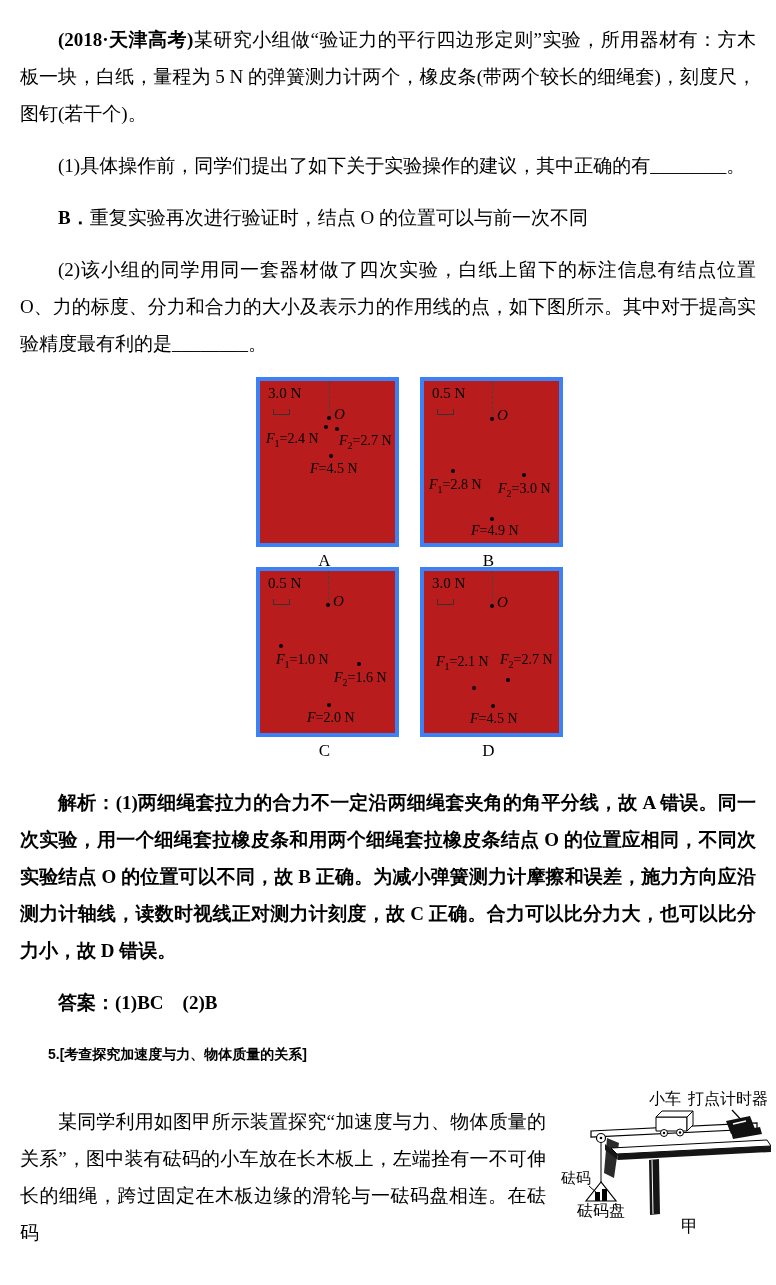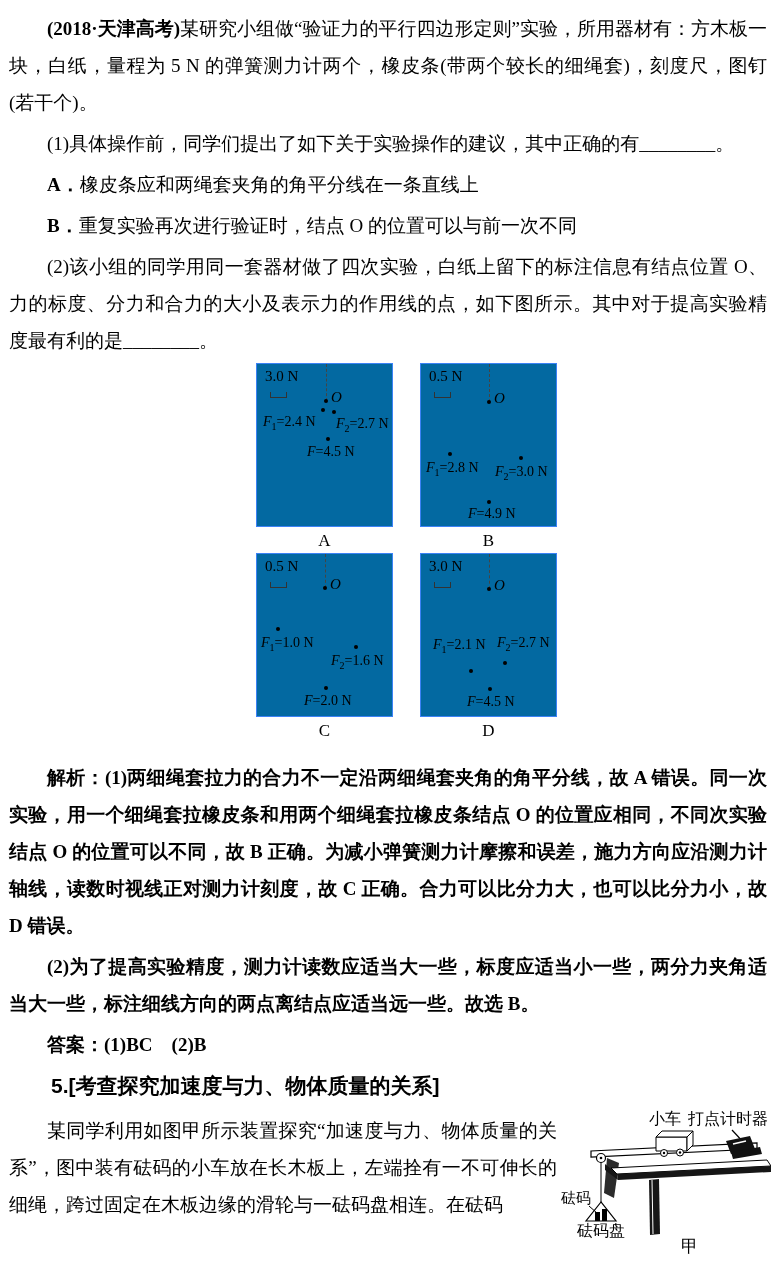--- a/index.html
+++ b/index.html
@@ -2,32 +2,32 @@
 <html><head>
 <meta charset="utf-8">
 <style>
   html,body{margin:0;padding:0;}
   body{
     width:776px;height:1285px;overflow:hidden;background:#ffffff;color:#000;
     font-family:"Liberation Serif","DejaVu Serif",serif;
     font-size:19px;line-height:37px;
   }
   .page{padding:6px 5px 0 5px;}
-  .para{margin:4px;text-indent:2em;text-align:justify;}
+  .para{margin:15px;text-indent:2em;text-align:justify;}
   .para b{font-weight:bold;}
   .sol{font-weight:600;}
   .ans{font-weight:bold;}
-  .h5{font-weight:bold;font-family:"Liberation Sans","DejaVu Sans",sans-serif;font-size:21px;}
+  .h5{font-weight:bold;font-family:"Liberation Sans","DejaVu Sans",sans-serif;font-size:14px;}
 
   
   .diagrams{position:relative;height:392px;margin-top:2px;}
   .cell{position:absolute;width:137px;}
   .cA{left:251px;top:0;} .cB{left:415px;top:0;}
   .cC{left:251px;top:190px;} .cD{left:415px;top:190px;}
-  .dbox{position:relative;width:135px;height:162px;border:1px solid #3b82f6;background:#0369a1;}
+  .dbox{position:relative;width:135px;height:162px;border:4px solid #3b82f6;background:#b91c1c;}
   .dlabel{text-align:center;font-size:17px;line-height:24px;margin-top:2px;}
   .scale{position:absolute;left:8px;top:3px;font-size:15px;line-height:18px;}
   .bracket{position:absolute;left:13px;top:28px;width:15px;height:5px;
            border-left:1.5px solid #333;border-right:1.5px solid #333;border-bottom:1.5px solid #333;}
   .dash{position:absolute;top:0;width:0;border-left:1.5px dashed #444;}
   .dot{position:absolute;width:4px;height:4px;border-radius:50%;background:#000;}
   .olab{position:absolute;font-size:15px;line-height:15px;font-style:italic;}
   .flab{position:absolute;font-size:14px;line-height:16px;white-space:nowrap;}
   .flab i{font-style:italic;}
   .flab sub{font-size:10px;}
@@ -36,21 +36,21 @@
   .cA .d1{left:64px;top:44px;} .cA .l1{left:6px;top:50px;}
   .cA .d2{left:75px;top:46px;} .cA .l2{left:79px;top:52px;}
   .cA .df{left:69px;top:73px;} .cA .lf{left:50px;top:80px;}
   
   .cB .dash{left:68px;height:38px;} .cB .odot{left:66px;top:36px;} .cB .olab{left:73px;top:27px;}
   .cB .d1{left:27px;top:88px;} .cB .l1{left:5px;top:96px;}
   .cB .d2{left:98px;top:92px;} .cB .l2{left:74px;top:100px;}
   .cB .df{left:66px;top:136px;} .cB .lf{left:47px;top:142px;}
   
   .cC .dash{left:68px;height:34px;} .cC .odot{left:66px;top:32px;} .cC .olab{left:73px;top:23px;}
-  .cC .d1{left:19px;top:73px;} .cC .l1{left:4px;top:81px;}
+  .cC .d1{left:19px;top:73px;} .cC .l1{left:16px;top:81px;}
   .cC .d2{left:97px;top:91px;} .cC .l2{left:74px;top:99px;}
   .cC .df{left:67px;top:132px;} .cC .lf{left:47px;top:139px;}
   
   .cD .dash{left:68px;height:35px;} .cD .odot{left:66px;top:33px;} .cD .olab{left:73px;top:24px;}
   .cD .l1{left:12px;top:83px;} .cD .d1{left:48px;top:115px;}
   .cD .l2{left:76px;top:81px;} .cD .d2{left:82px;top:107px;}
   .cD .df{left:67px;top:133px;} .cD .lf{left:46px;top:140px;}
 
   
   .row{display:flex;align-items:flex-start;}
@@ -65,21 +65,20 @@
 </style>
 </head>
 <body>
 
 <div class="page">
 
   <p class="para"><b>(2018·天津高考)</b><span>某研究小组做“验证力的平行四边形定则”实验，所用器材有：方木板一块，白纸，量程为 5 N 的弹簧测力计两个，橡皮条(带两个较长的细绳套)，刻度尺，图钉(若干个)。</span></p>
 
   <p class="para">(1)具体操作前，同学们提出了如下关于实验操作的建议，其中正确的有________。</p>
 
-  <p class="para"><b>A．</b><span>橡皮条应和两绳套夹角的角平分线在一条直线上</span></p>
   <p class="para"><b>B．</b><span>重复实验再次进行验证时，结点 O 的位置可以与前一次不同</span></p>
 
   <p class="para">(2)该小组的同学用同一套器材做了四次实验，白纸上留下的标注信息有结点位置 O、力的标度、分力和合力的大小及表示力的作用线的点，如下图所示。其中对于提高实验精度最有利的是________。</p>
 
   <div class="diagrams">
 
     <div class="cell cA">
       <div class="dbox">
         <span class="scale">3.0 N</span>
         <span class="bracket"></span>
@@ -143,21 +142,20 @@
         <span class="dot d2"></span>
         <span class="dot df"></span>
         <span class="flab lf"><i>F</i><span>=4.5 N</span></span>
       </div>
       <div class="dlabel">D</div>
     </div>
 
   </div>
 
   <p class="para sol"><b>解析：</b><span>(1)两细绳套拉力的合力不一定沿两细绳套夹角的角平分线，故 A 错误。同一次实验，用一个细绳套拉橡皮条和用两个细绳套拉橡皮条结点 O 的位置应相同，不同次实验结点 O 的位置可以不同，故 B 正确。为减小弹簧测力计摩擦和误差，施力方向应沿测力计轴线，读数时视线正对测力计刻度，故 C 正确。合力可以比分力大，也可以比分力小，故 D 错误。</span></p>
-  <p class="para sol">(2)为了提高实验精度，测力计读数应适当大一些，标度应适当小一些，两分力夹角适当大一些，标注细线方向的两点离结点应适当远一些。故选 B。</p>
 
   <p class="para ans"><b>答案：</b><span>(1)BC　(2)B</span></p>
 
   <p class="para h5">5.[考查探究加速度与力、物体质量的关系]</p>
 
   <div class="row">
     <p class="para col-text">某同学利用如图甲所示装置探究“加速度与力、物体质量的关系”，图中装有砝码的小车放在长木板上，左端拴有一不可伸长的细绳，跨过固定在木板边缘的滑轮与一砝码盘相连。在砝码</p>
 
     <div class="figure">
       <svg width="210" height="160" viewBox="0 0 210 160">

